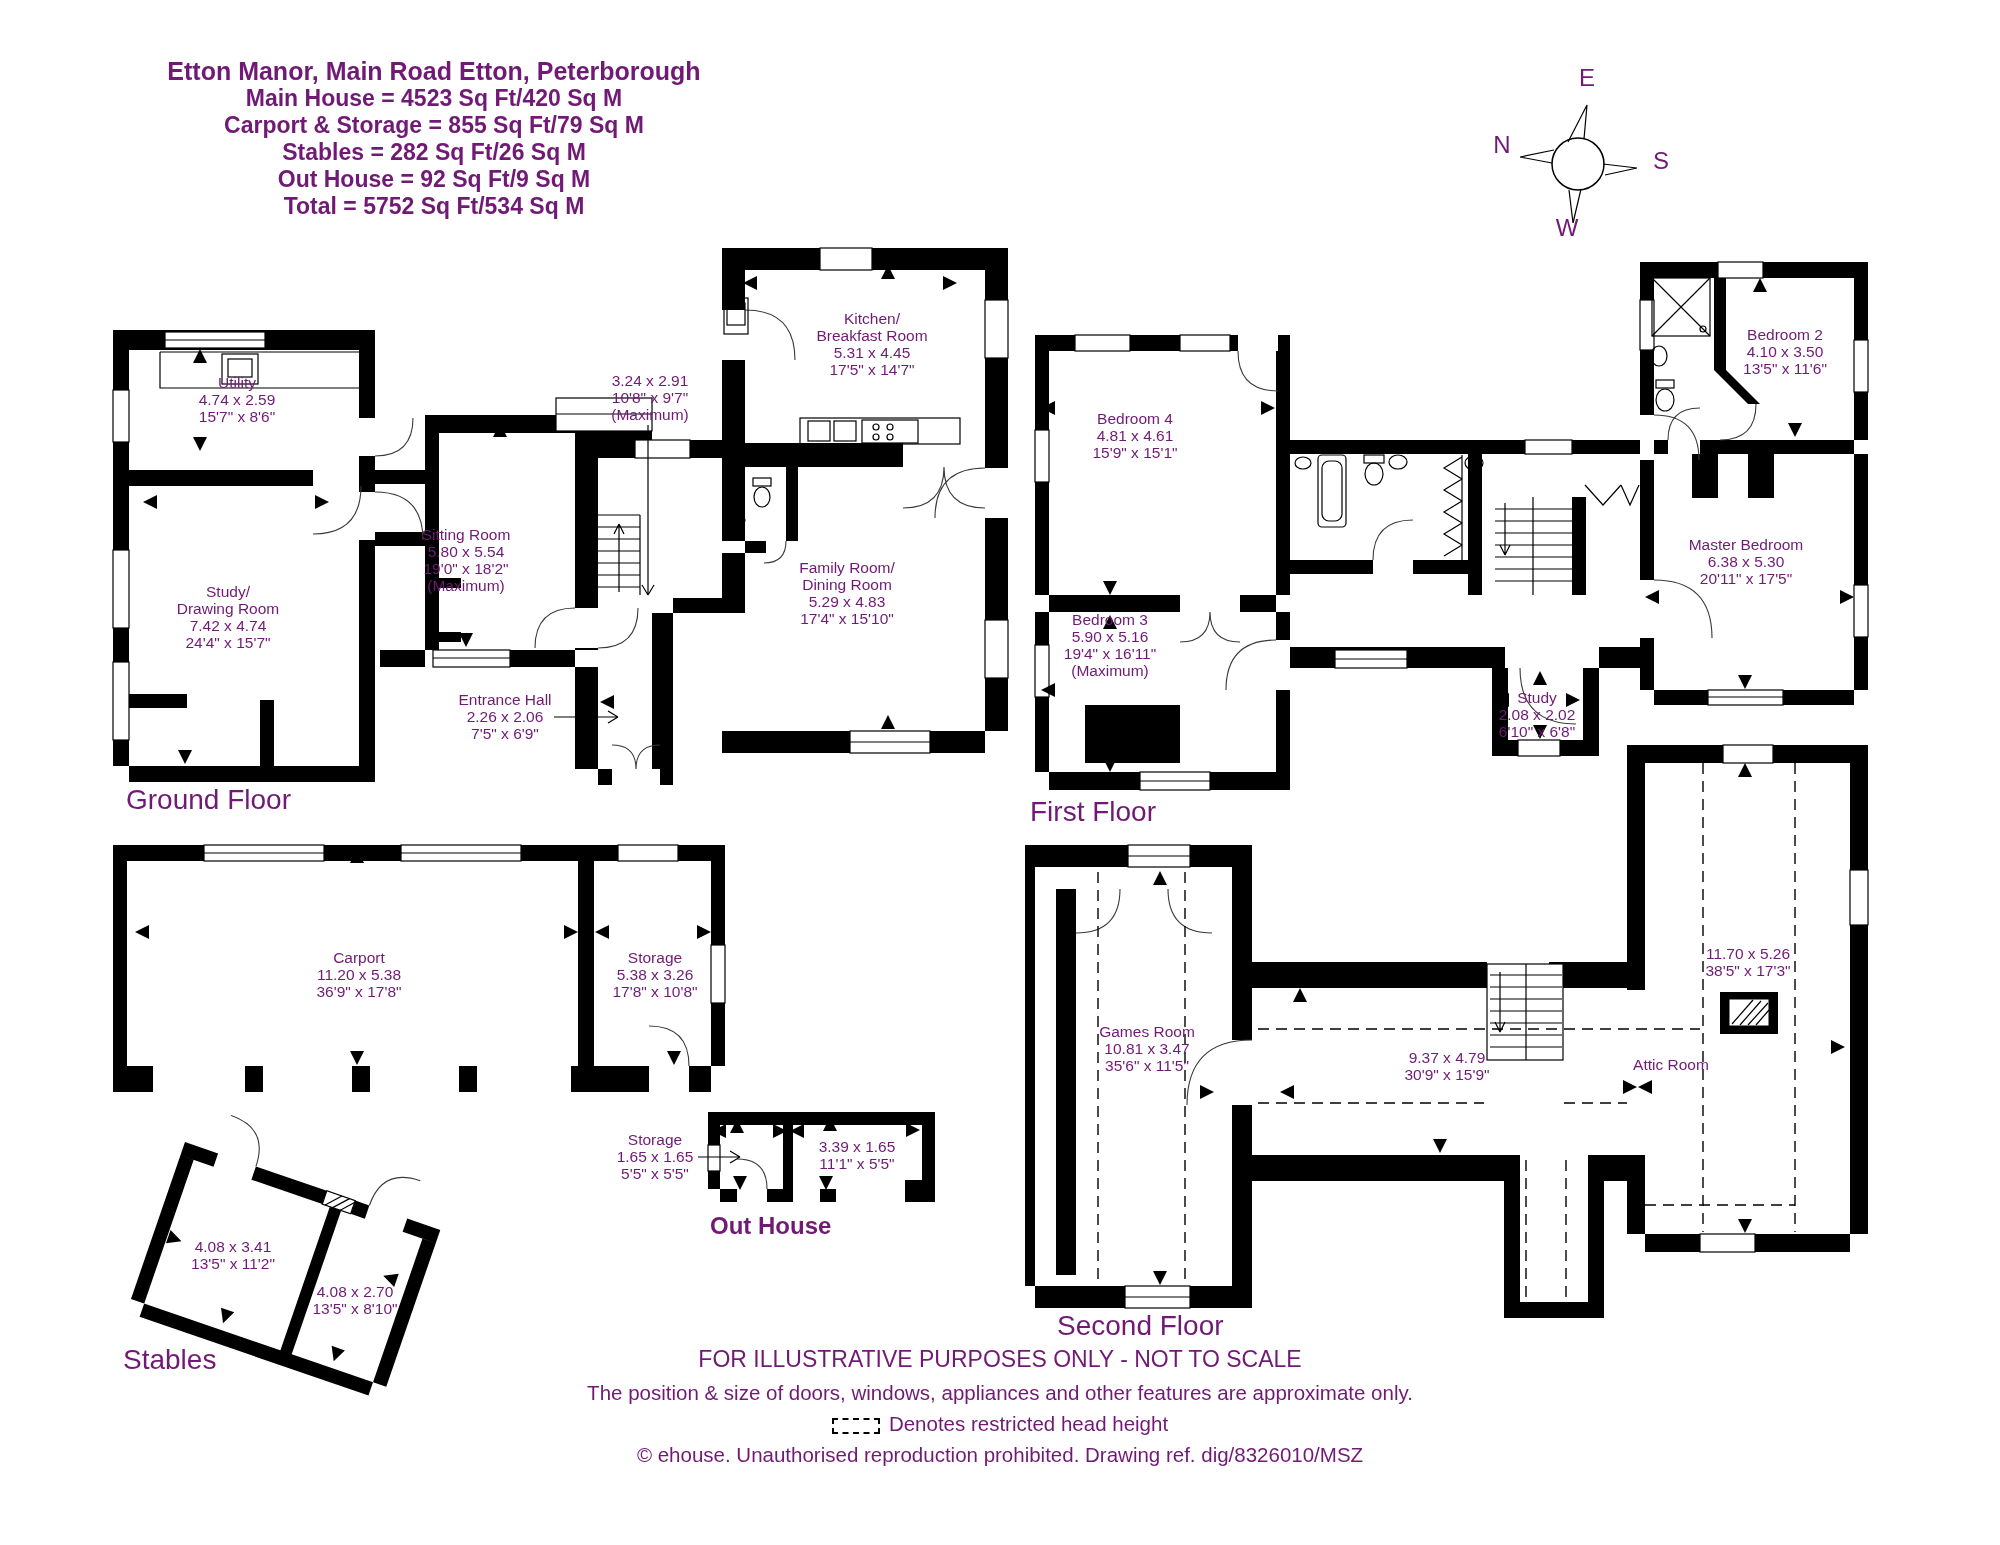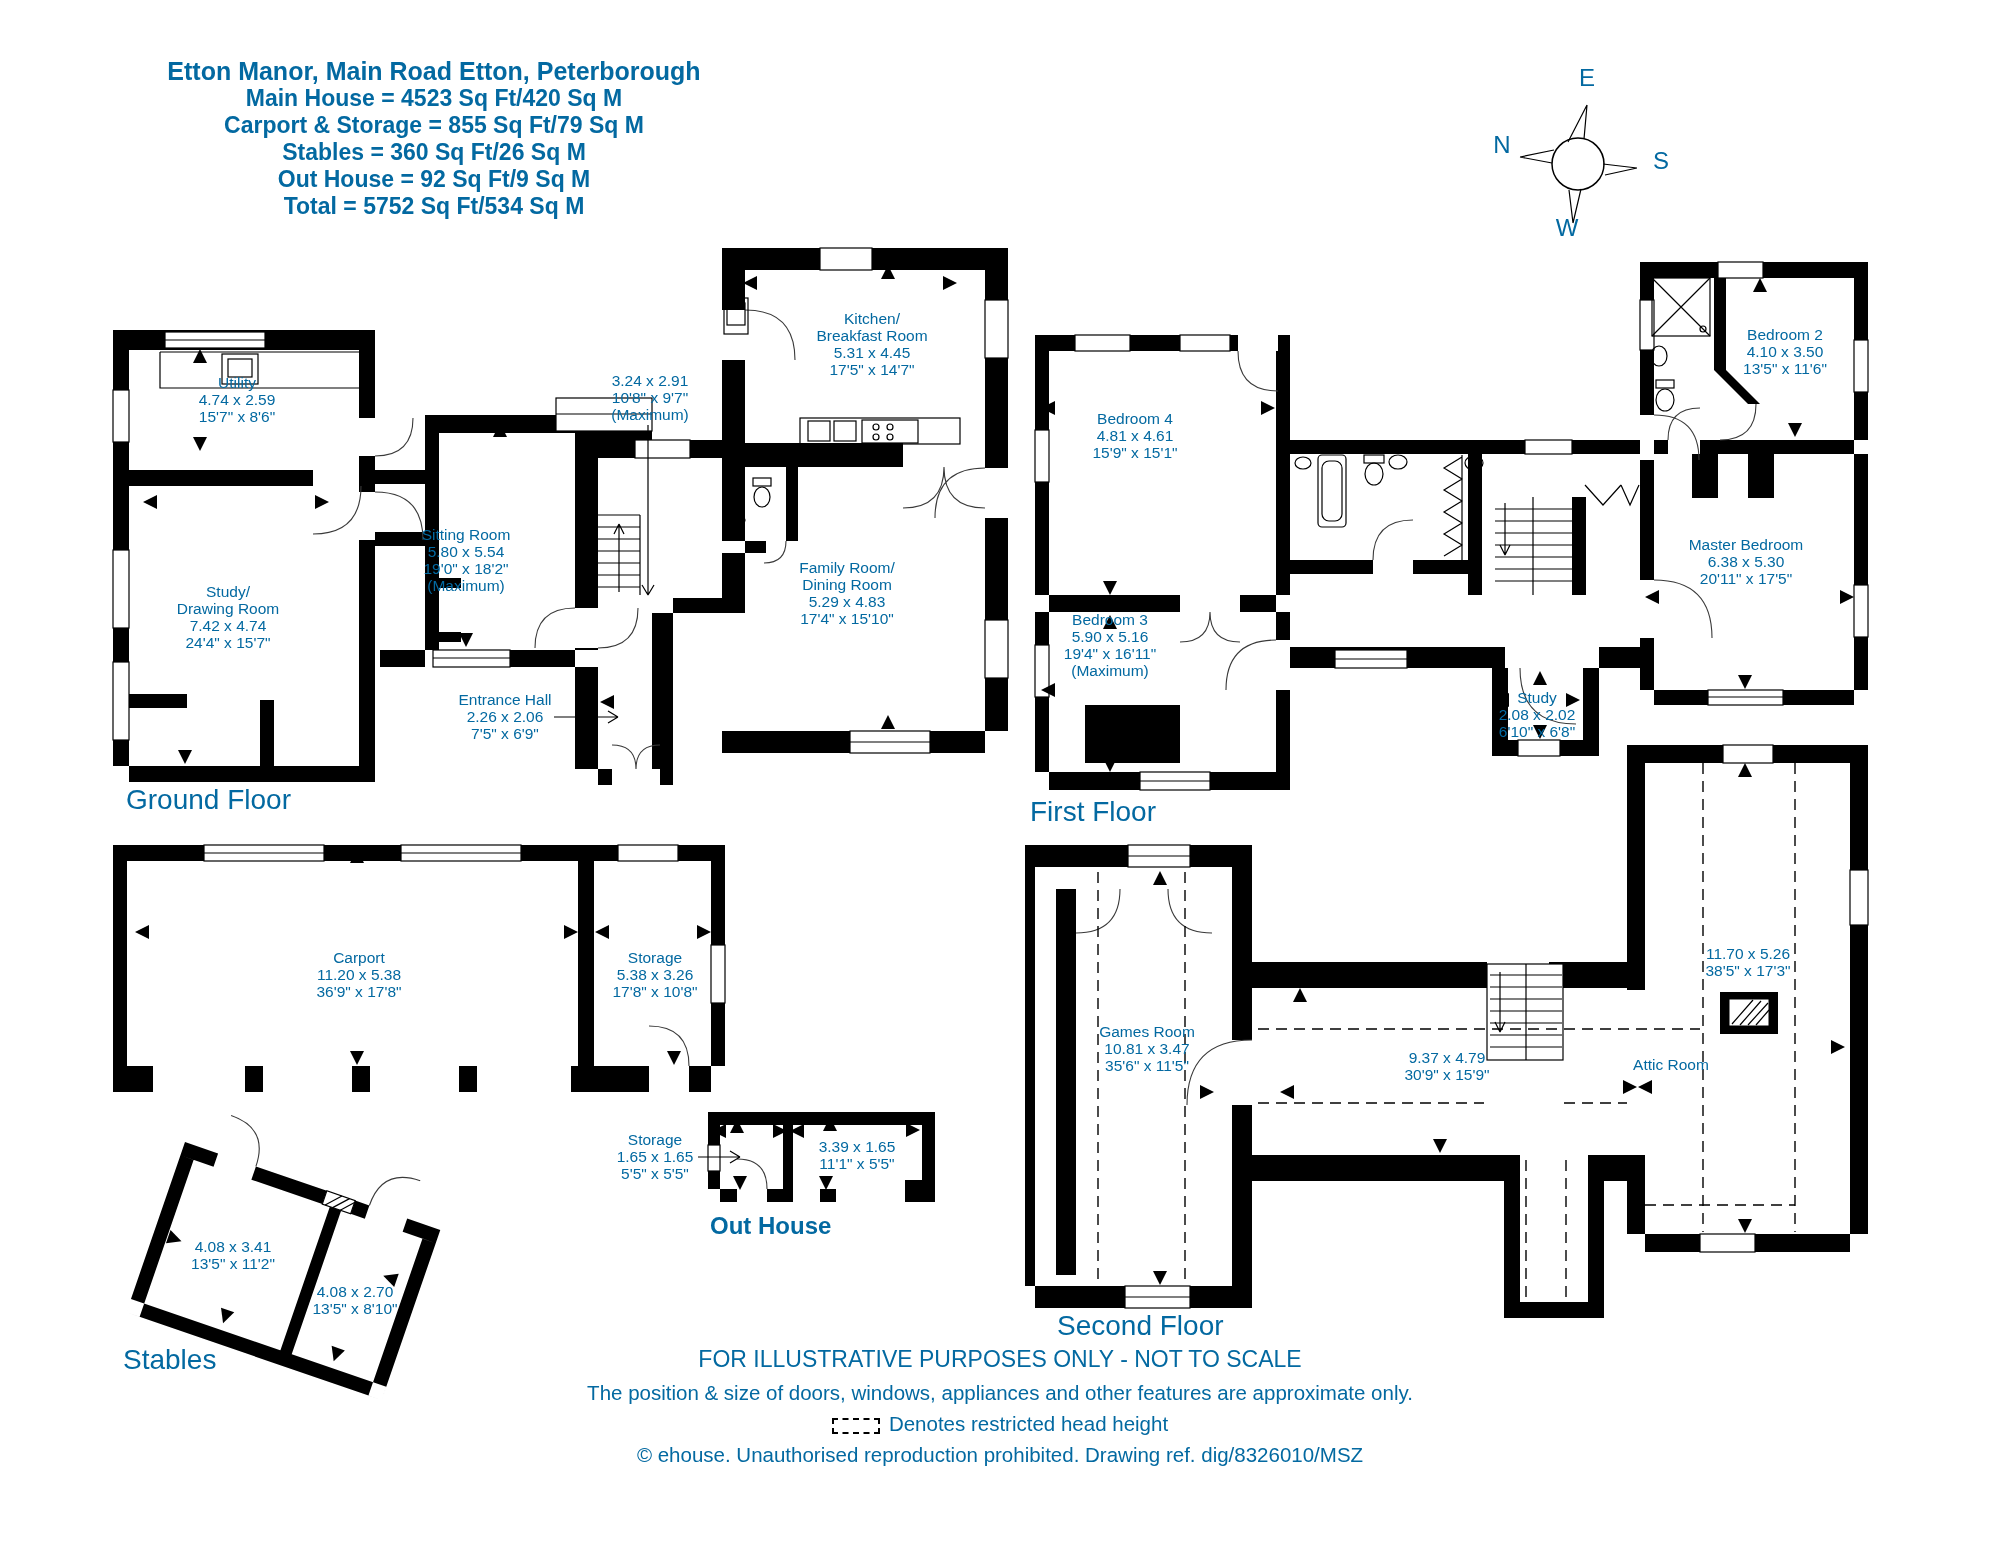--- a/index.html
+++ b/index.html
@@ -1,17 +1,17 @@
 <!DOCTYPE html>
 <html><head>
 <meta charset="utf-8">
 <style>
   html,body{margin:0;padding:0;background:#fff;}
   .canvas{position:relative;width:2000px;height:1545px;background:#fff;overflow:hidden;
-          font-family:"Liberation Sans", sans-serif;color:#0369a1;}
+          font-family:"Liberation Sans", sans-serif;color:#701a75;}
   svg{position:absolute;left:0;top:0;}
   .wall{fill:#000;stroke:none;}
   .gap{fill:#fff;stroke:none;}
   .winr{fill:#fff;stroke:#000;stroke-width:1.2;}
   .thin{fill:none;stroke:#000;stroke-width:1.2;}
   .arc{fill:none;stroke:#3a3a3a;stroke-width:1.1;}
   .dash{fill:none;stroke:#000;stroke-width:1.4;stroke-dasharray:11 7;}
   .ldr{fill:none;stroke:#000;stroke-width:1.2;}
   .lbl{position:absolute;transform:translateX(-50%);text-align:center;
        font-size:15.5px;line-height:17px;white-space:nowrap;}
@@ -326,21 +326,21 @@
         <use href="#tD" x="1745" y="1226"></use>
     <use href="#tR" x="1630" y="1087"></use>
         <use href="#tL" x="1645" y="1087"></use>
   </g>
 </svg>
 
   <div class="hdr">
     <div class="l1">Etton Manor, Main Road Etton, Peterborough</div>
     <div>Main House = 4523 Sq Ft/420 Sq M</div>
     <div>Carport &amp; Storage = 855 Sq Ft/79 Sq M</div>
-    <div>Stables = 360 Sq Ft/26 Sq M</div>
+    <div>Stables = 282 Sq Ft/26 Sq M</div>
     <div>Out House = 92 Sq Ft/9 Sq M</div>
     <div>Total = 5752 Sq Ft/534 Sq M</div>
   </div>
 
   <div class="cmp" style="left:1587px;top:64px">E</div>
   <div class="cmp" style="left:1502px;top:131px">N</div>
   <div class="cmp" style="left:1661px;top:147px">S</div>
   <div class="cmp" style="left:1567px;top:214px">W</div>
 
   <div class="big" style="left:126px;top:784px">Ground Floor</div>

